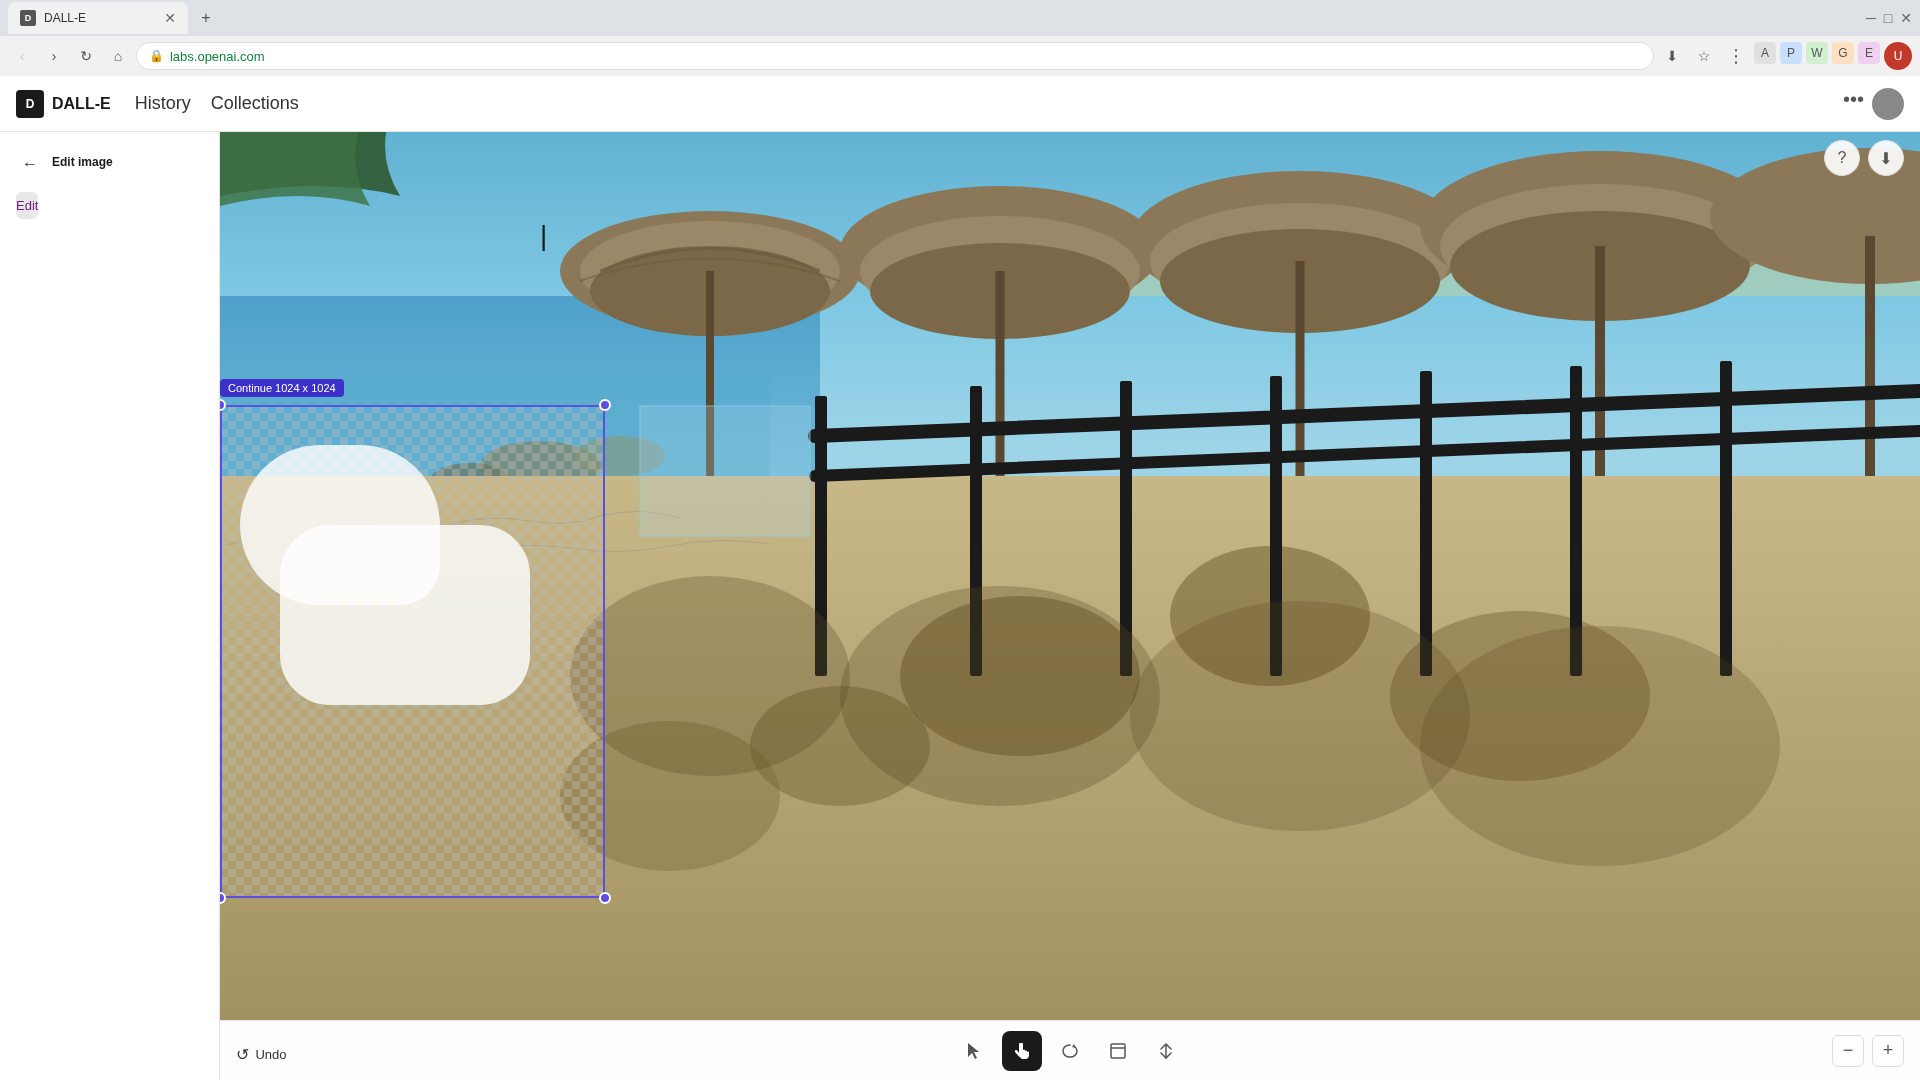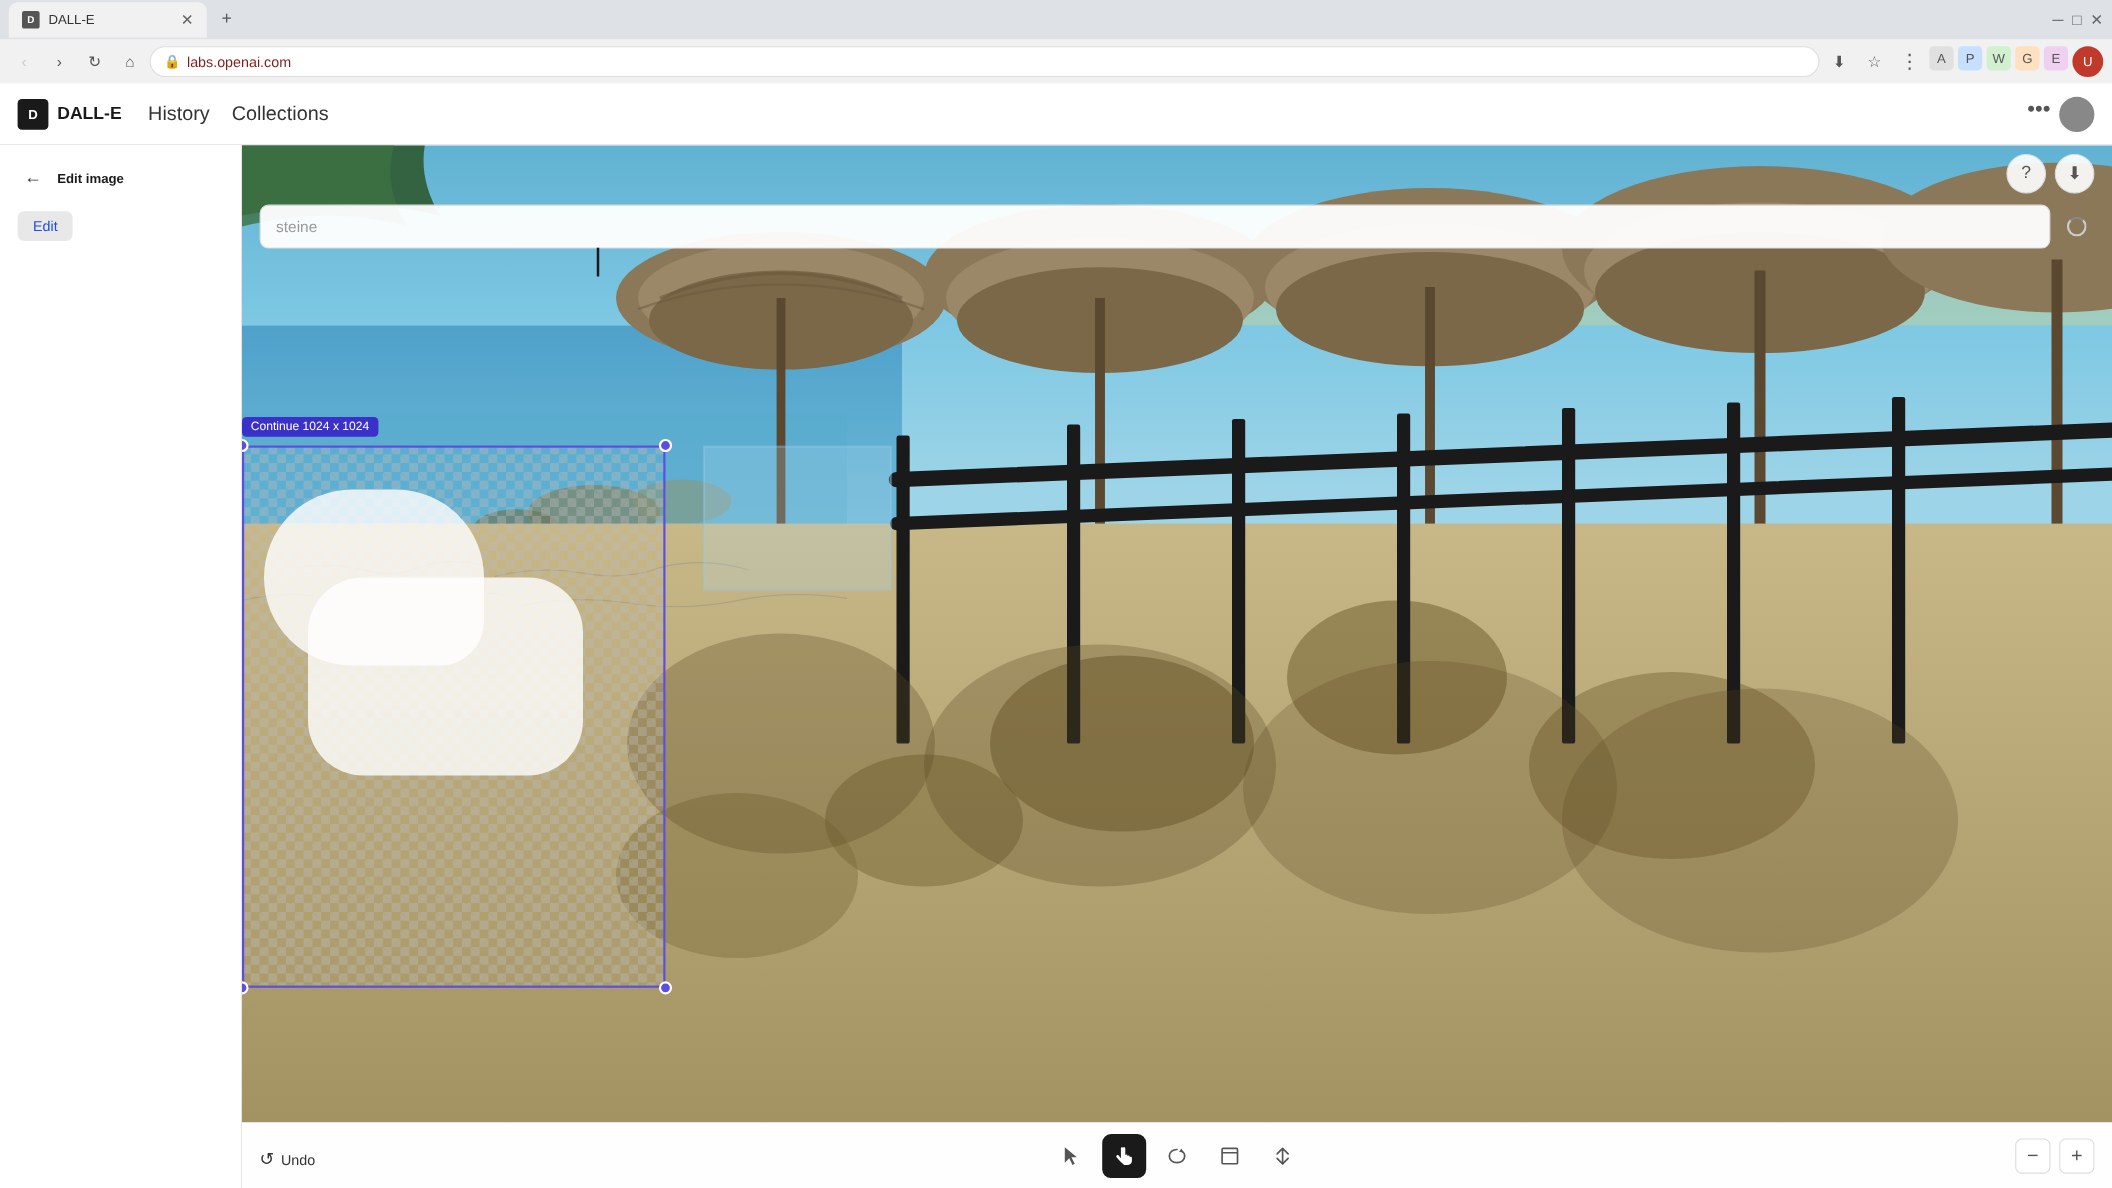--- a/index.html
+++ b/index.html
@@ -8,21 +8,21 @@
     .tab { display: flex; align-items: center; background: #f1f1f1; border-radius: 8px 8px 0 0; height: 32px; padding: 0 12px; gap: 8px; min-width: 180px; font-size: 12px; color: #333; }
     .tab-favicon { width: 16px; height: 16px; background: #555; border-radius: 2px; display: flex; align-items: center; justify-content: center; color: white; font-size: 9px; font-weight: bold; }
     .tab-title { flex: 1; font-size: 12px; }
     .tab-close { font-size: 14px; color: #666; cursor: pointer; }
     .tab-new { display: flex; align-items: center; justify-content: center; width: 28px; height: 28px; border-radius: 50%; color: #555; font-size: 16px; cursor: pointer; }
     .nav-bar { display: flex; align-items: center; height: 40px; background: #f1f1f1; padding: 0 8px; gap: 4px; }
     .nav-btn { width: 28px; height: 28px; border-radius: 50%; display: flex; align-items: center; justify-content: center; color: #555; font-size: 14px; cursor: pointer; }
     .nav-btn.disabled { color: #ccc; cursor: default; }
     .address-bar { flex: 1; height: 28px; background: #fff; border-radius: 14px; display: flex; align-items: center; padding: 0 12px; gap: 6px; border: 1px solid #ddd; }
     .address-icon { color: #666; font-size: 12px; }
-    .address-text { font-size: 13px; color: #7f1d1d; }
+    .address-text { font-size: 13px; color: #15803d; }
     .nav-actions { display: flex; gap: 4px; }
     .nav-action-btn { width: 28px; height: 28px; display: flex; align-items: center; justify-content: center; color: #555; font-size: 14px; cursor: pointer; }
     .profile-icon { width: 28px; height: 28px; border-radius: 50%; background: #c0392b; display: flex; align-items: center; justify-content: center; color: white; font-size: 12px; }
 
     
     .app-layout { display: flex; flex-direction: column; height: calc(1080px - 76px); }
     
     
     .app-nav { display: flex; align-items: center; height: 56px; border-bottom: 1px solid #e5e5e5; padding: 0 16px; gap: 24px; background: #fff; }
     .app-logo { display: flex; align-items: center; gap: 8px; }
@@ -36,21 +36,21 @@
 
     
     .main-area { display: flex; flex: 1; overflow: hidden; }
 
     
     .sidebar { width: 220px; background: #fff; border-right: 1px solid #e5e5e5; display: flex; flex-direction: column; padding: 0; flex-shrink: 0; }
     .sidebar-header { display: flex; align-items: center; padding: 16px; gap: 8px; }
     .back-btn { width: 28px; height: 28px; border-radius: 50%; display: flex; align-items: center; justify-content: center; cursor: pointer; color: #333; font-size: 16px; }
     .sidebar-title { font-size: 12px; font-weight: 600; color: #1a1a1a; }
     .sidebar-actions { padding: 0 16px 16px; }
-    .edit-btn { background: #e8e8e8; border: none; border-radius: 6px; padding: 6px 14px; font-size: 13px; cursor: pointer; color: #1d4ed8; font-weight: 500; }
+    .edit-btn { background: #e8e8e8; border: none; border-radius: 6px; padding: 6px 0; font-size: 13px; cursor: pointer; color: #701a75; font-weight: 500; }
 
     
     .image-area { flex: 1; display: flex; flex-direction: column; position: relative; background: #e8e8e8; overflow: hidden; }
     .image-top-right { margin-left: auto; display: flex; gap: 8px; }
     .icon-btn { width: 36px; height: 36px; background: rgba(255,255,255,0.9); border-radius: 8px; display: flex; align-items: center; justify-content: center; cursor: pointer; font-size: 16px; color: #333; border: 1px solid #ddd; }
     
     
     .prompt-bar { position: absolute; top: 50px; left: 0; right: 0; z-index: 10; padding: 8px 16px; display: flex; align-items: center; gap: 8px; }
     .prompt-input { flex: 1; height: 40px; background: rgba(255,255,255,0.95); border: 1px solid #ddd; border-radius: 8px; padding: 0 14px; font-size: 14px; color: #999; }
     .spinner { width: 18px; height: 18px; border: 2px solid #ccc; border-top-color: #888; border-radius: 50%; animation: spin 0.8s linear infinite; }
@@ -273,26 +273,20 @@
         </div>
 
         <div style="position:absolute; left:320px; top:90px; z-index:30; font-size:28px; font-weight:100; color:#1a1a1a; line-height:1;">|</div>
       </div>
 
       <div class="image-top-right" style="position:absolute; top:8px; right:16px; z-index:15; display:flex; gap:8px;">
         <div class="icon-btn" style="background:rgba(255,255,255,0.9); border-radius:50%; width:36px; height:36px; display:flex; align-items:center; justify-content:center; font-size:16px; color:#555; border:1px solid #ddd;">?</div>
         <div class="icon-btn" style="background:rgba(255,255,255,0.9); border-radius:50%; width:36px; height:36px; display:flex; align-items:center; justify-content:center; font-size:16px; color:#555; border:1px solid #ddd;">⬇</div>
       </div>
 
-      <div class="prompt-bar" style="position:absolute; top:46px; left:0; right:0; z-index:15; padding:8px 16px; display:flex; align-items:center; gap:8px;">
-        <input class="prompt-input" style="flex: 1 1 0%; height: 40px; background: rgba(255, 255, 255, 0.95); border: 1px solid rgb(221, 221, 221); border-radius: 8px; padding: 0px 14px; font-size: 14px; color: rgb(153, 153, 153); outline: none;" type="text" value="steine" placeholder="steine">
-        <div style="width:32px; height:32px; display:flex; align-items:center; justify-content:center;">
-          <div class="spinner"></div>
-        </div>
-      </div>
 
       <div class="bottom-toolbar">
 
         <div style="position:absolute; left:16px; bottom:16px;">
           <button class="undo-btn">
             <span style="font-size:16px;">↺</span>
             <span>Undo</span>
           </button>
         </div>
 

